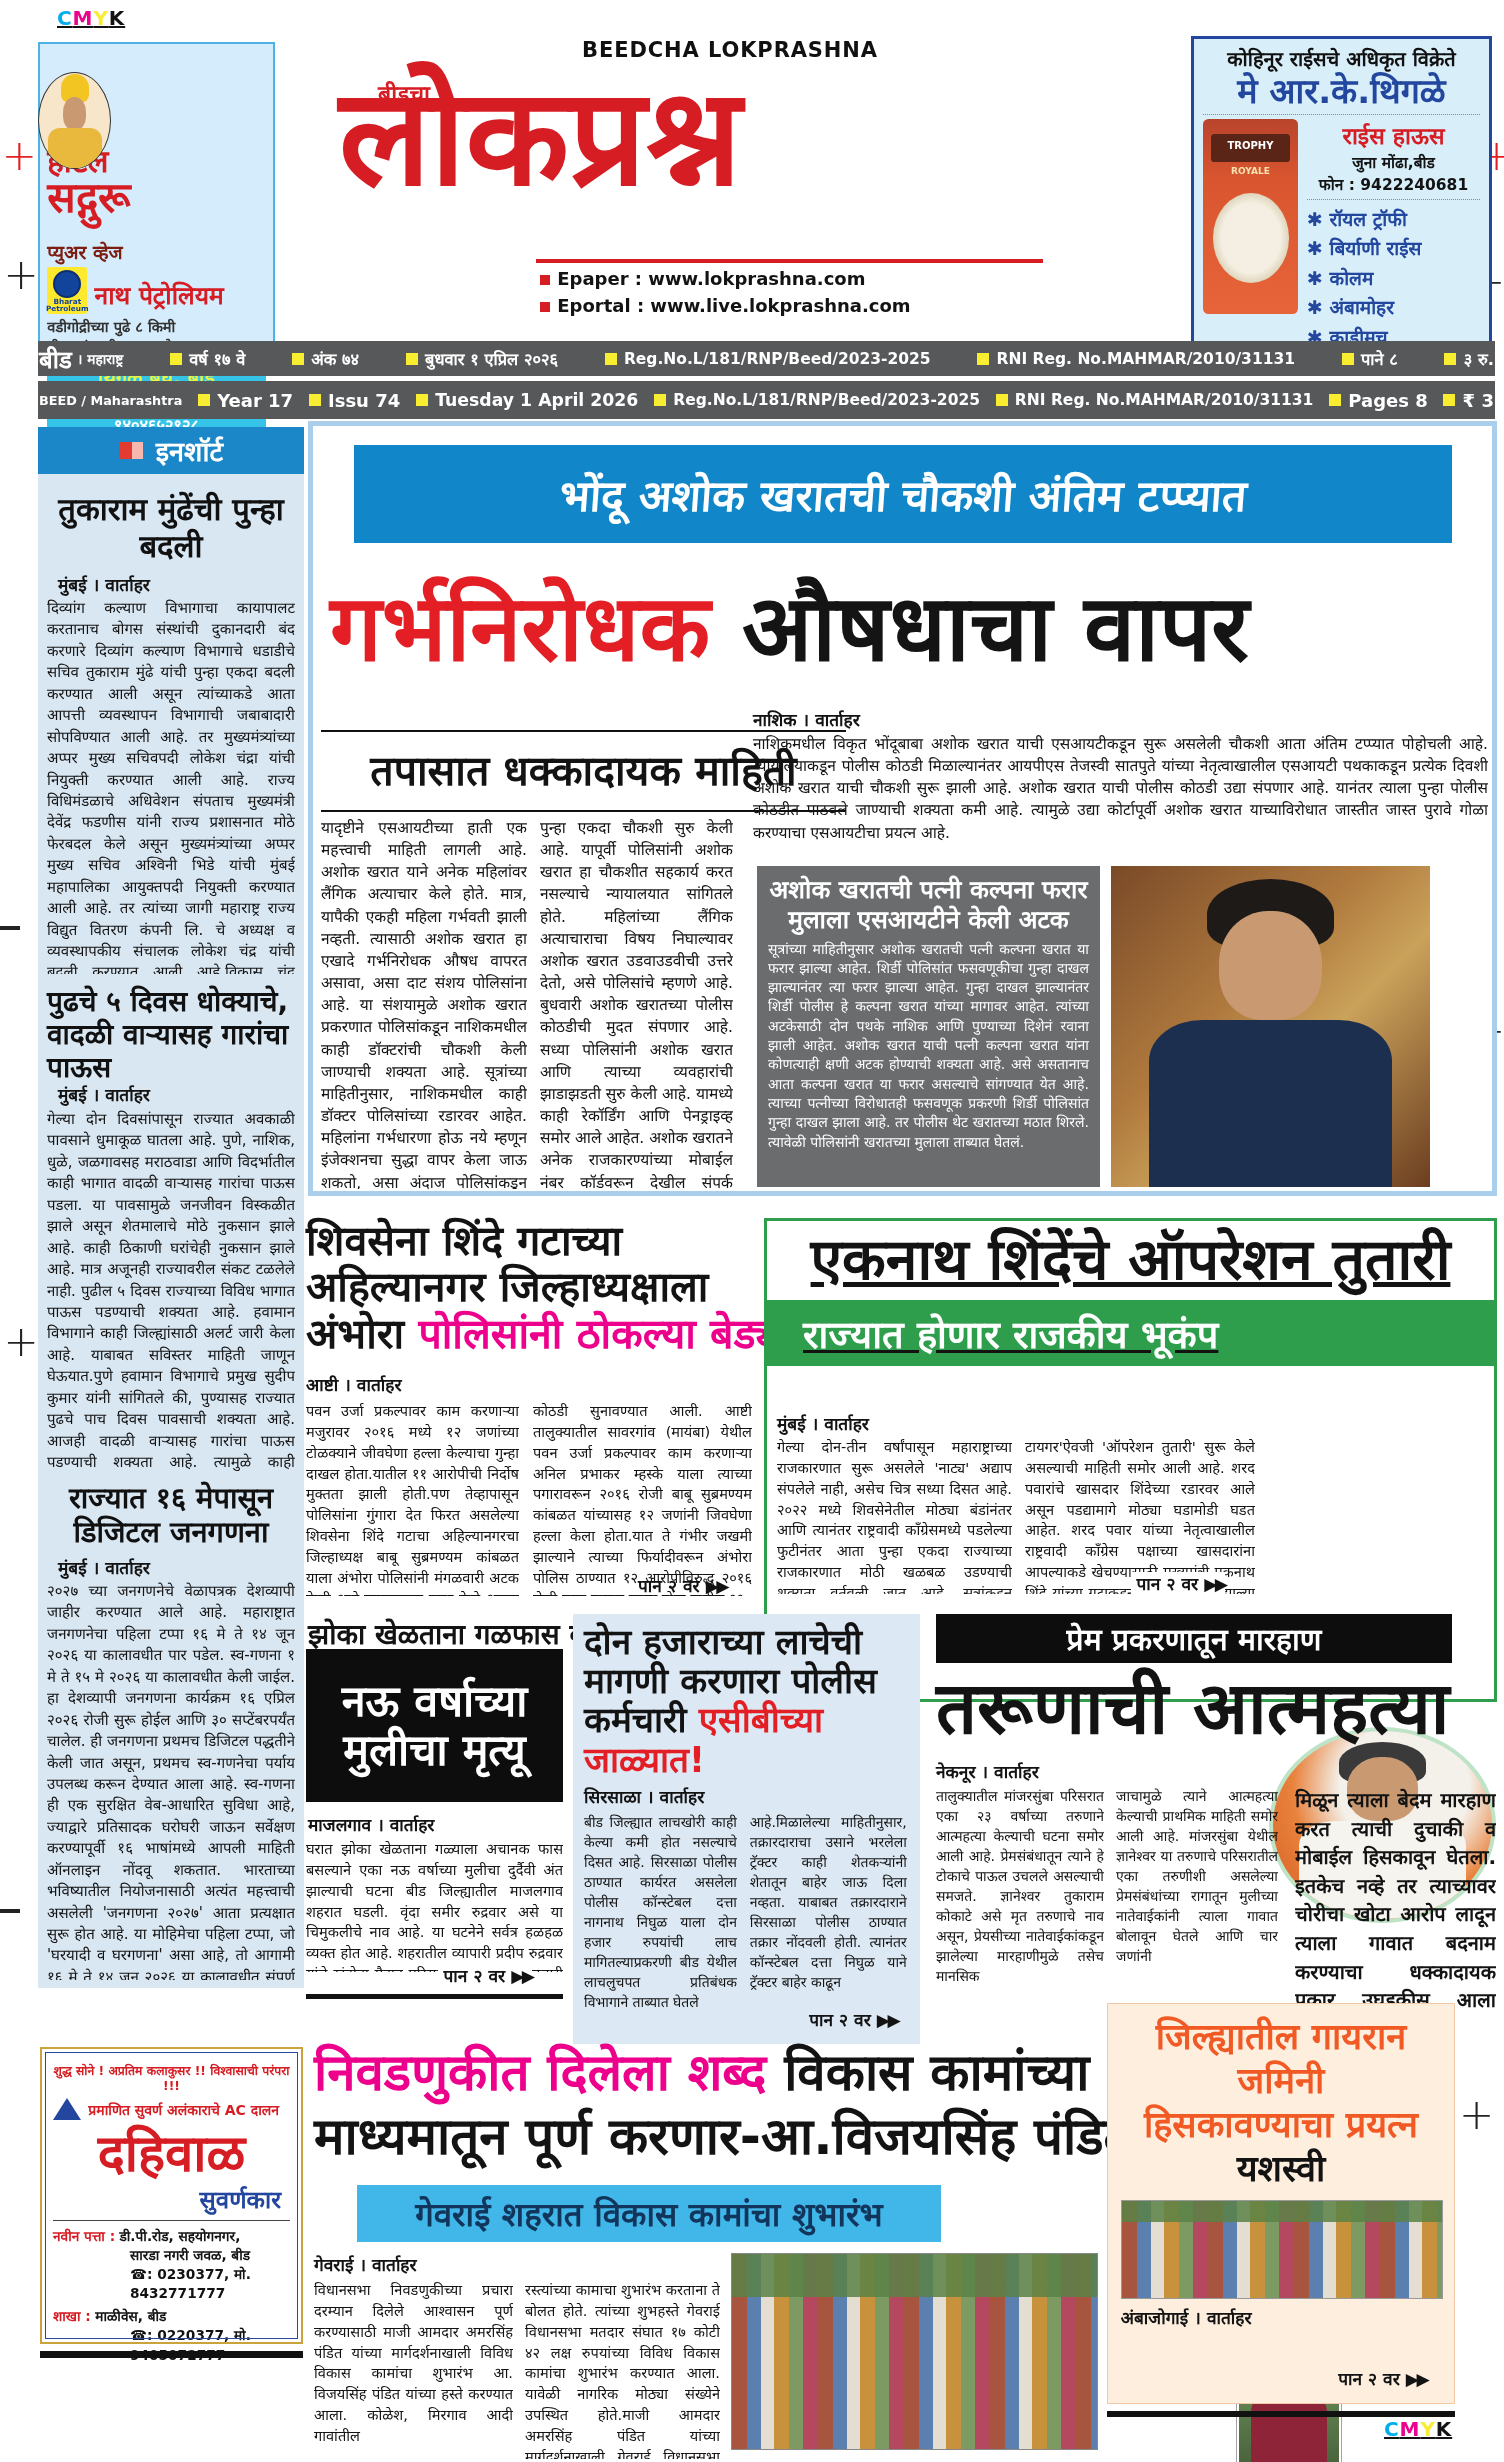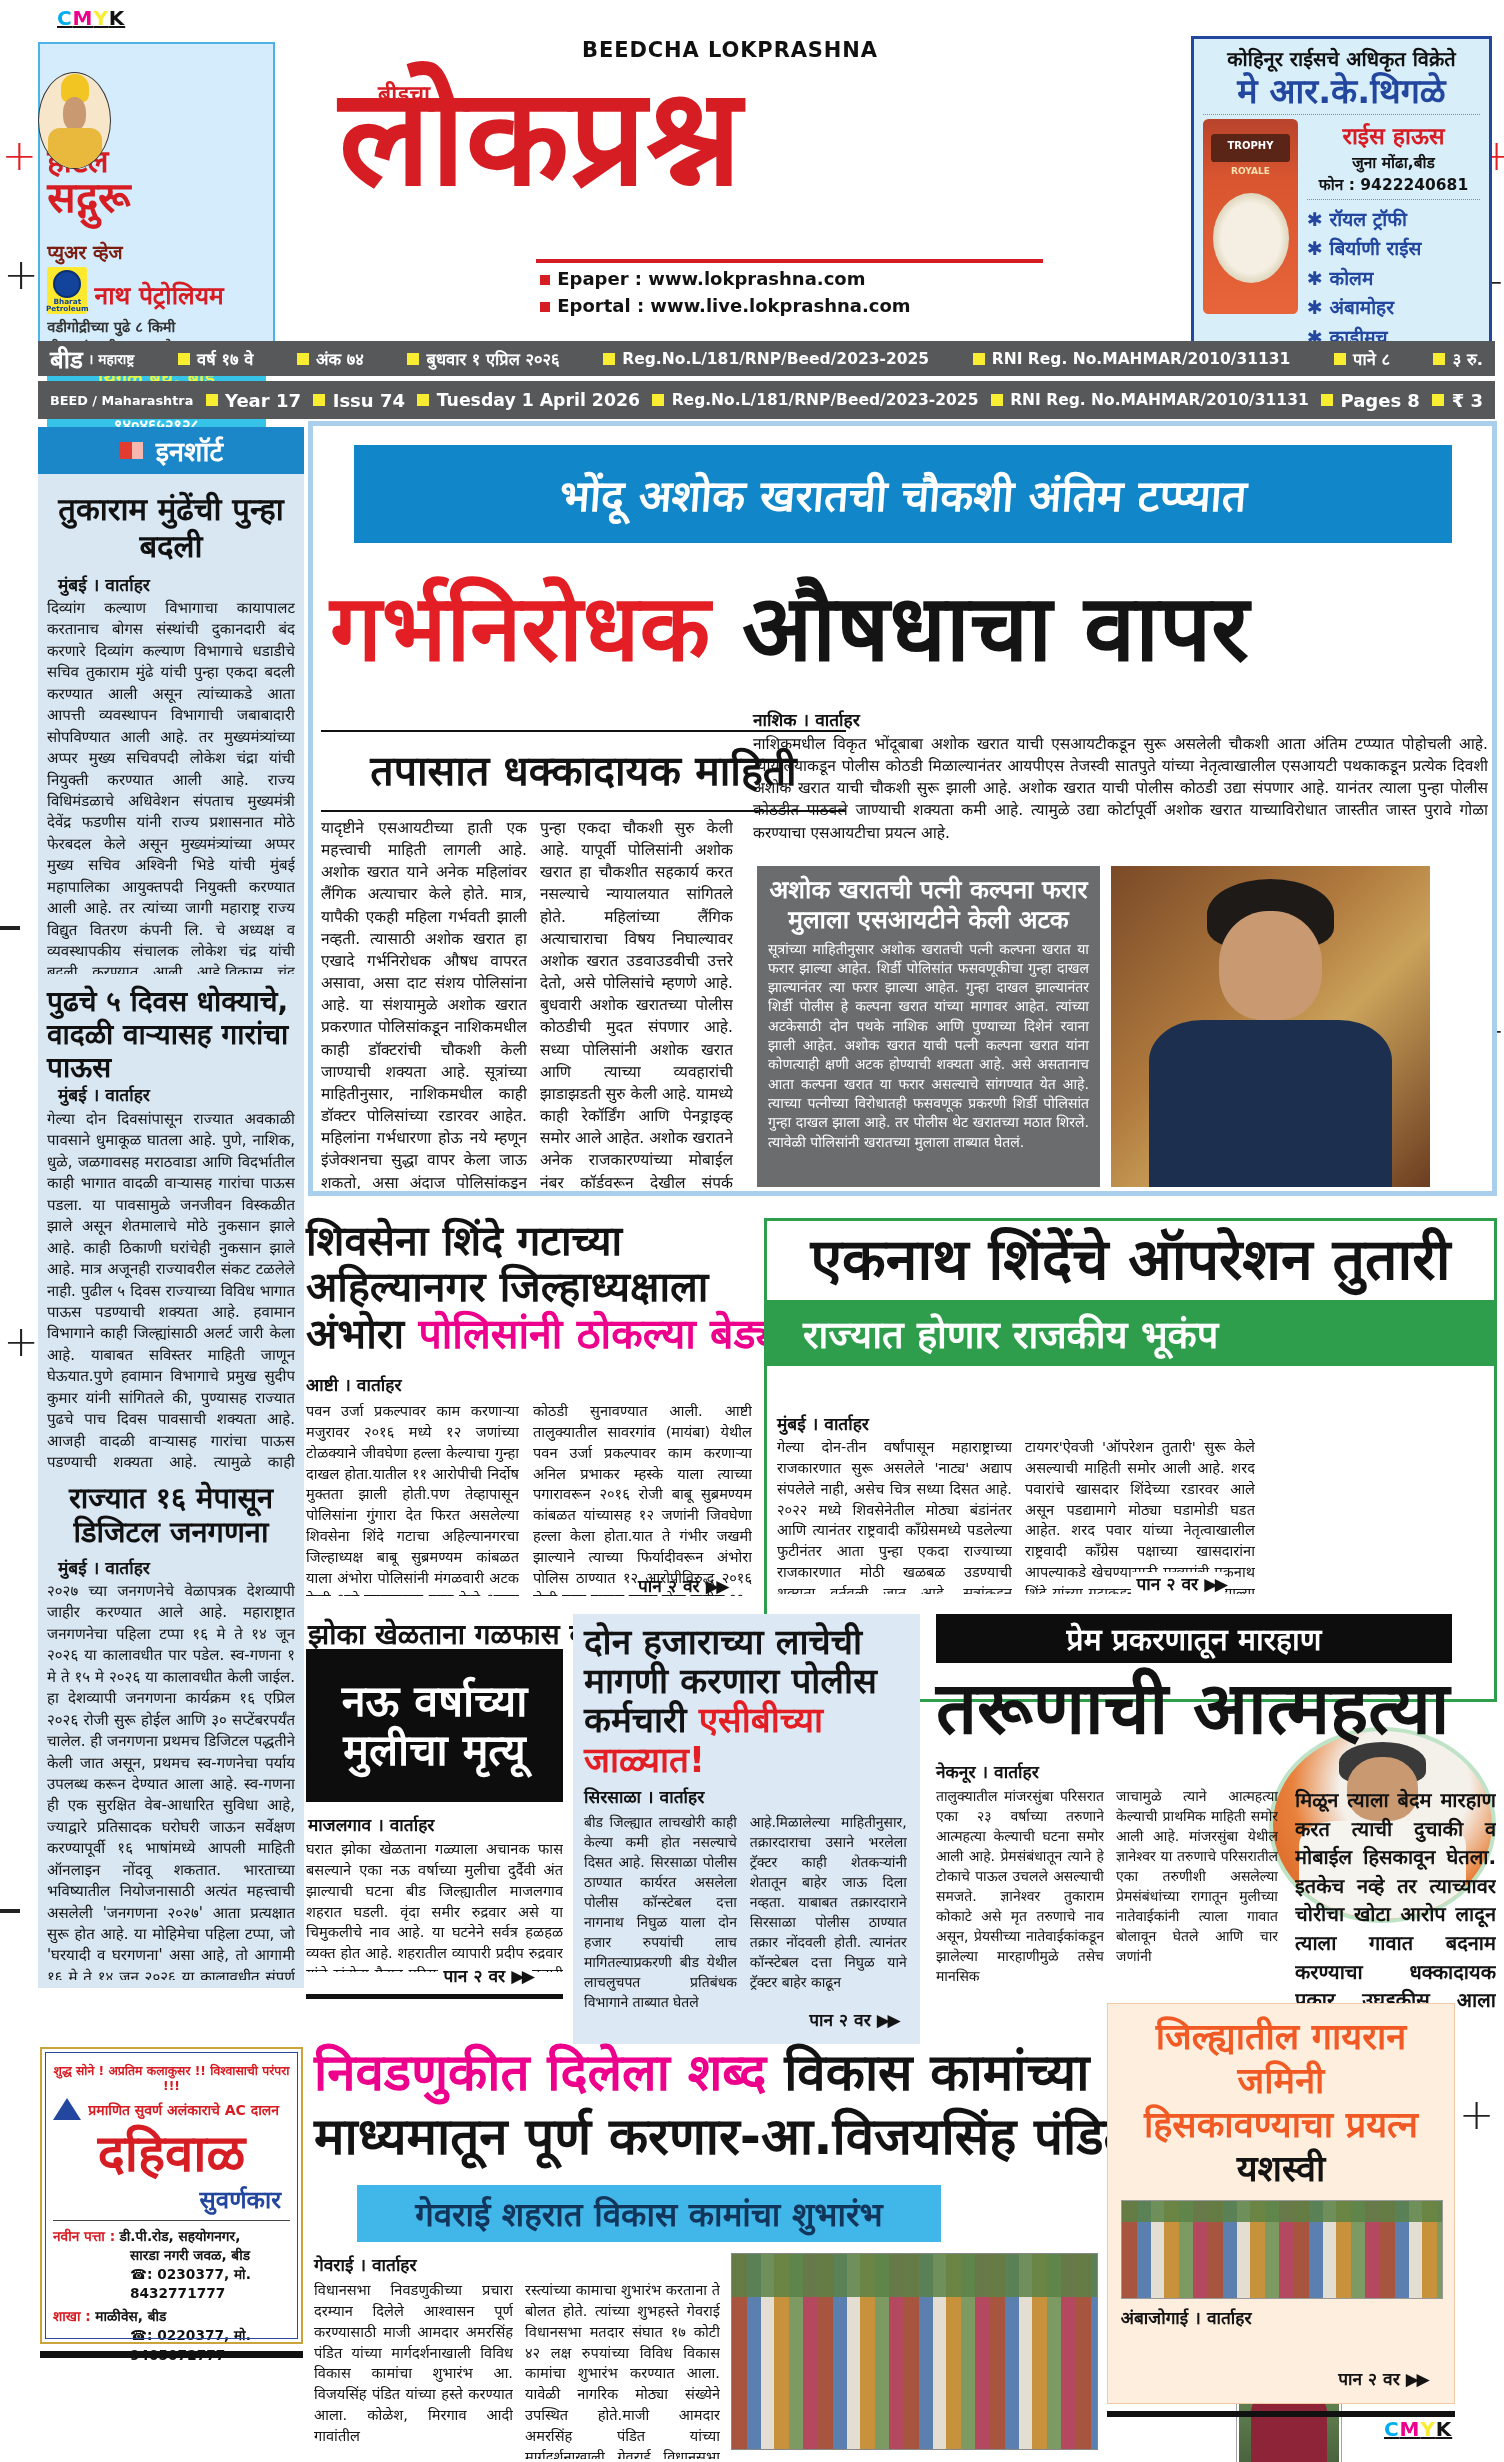--- a/index.html
+++ b/index.html
@@ -17,21 +17,21 @@
   .bodytxt{font-size:15px;line-height:1.43;}
   .cont{font-weight:bold;font-size:17.3px;}
   .cont .arr{letter-spacing:-2.7px;}
   
   .plus{font-size:42px;font-weight:300;color:#222;line-height:1;}
   .plus.red{color:#e31e24;}
   .tick{background:#222;width:20px;height:3.6px;}
   .cmyk{font-weight:bold;font-size:20px;letter-spacing:0.9px;text-decoration:underline;}
   .cmyk .lc{color:#00aeef}.cmyk .lm{color:#ec008c}.cmyk .ly{color:#f9ed32}.cmyk .lk{color:#131313}
   
-  .bar{background:#57585a;color:#fff;display:flex;align-items:center;padding:0 12px;justify-content:space-between;}
+  .bar{background:#57585a;color:#fff;display:flex;align-items:center;padding:0 1px;justify-content:space-between;}
   .bar .it{display:flex;align-items:center;white-space:nowrap;font-weight:bold;}
   .sq{width:12px;height:12px;background:#f9ed32;display:inline-block;margin-right:7.3px;flex:0 0 auto;}
   
   .inshort-bg{background:#d9e7f3;}
   .in-title{font-weight:bold;color:#111;line-height:1.18;}
   
   .dotline{border-top:1.8px dotted #8a8a8a;}
   
   .person{position:relative;overflow:hidden;}
   .person .hair{position:absolute;left:30%;top:6%;width:40%;height:22%;background:#1d1a18;border-radius:50% 50% 30% 30%;}
@@ -239,21 +239,21 @@
 <div class="abs b" style="left:306px;top:1218px;font-size:41px;line-height:1.13;">
   <div>शिवसेना शिंदे गटाच्या</div>
   <div>अहिल्यानगर जिल्हाध्यक्षाला</div>
   <div><span>अंभोरा</span> <span style="color:#ec008c;">पोलिसांनी ठोकल्या बेड्या</span></div>
 </div>
 <div class="abs dateline" style="left:306px;top:1373px;">आष्टी । वार्ताहर</div>
 <div class="abs j bodytxt clip" style="left:306px;top:1401px;width:213px;height:195px;font-size:14.6px;">पवन उर्जा प्रकल्पावर काम करणाऱ्या मजुरावर २०१६ मध्ये १२ जणांच्या टोळक्याने जीवघेणा हल्ला केल्याचा गुन्हा दाखल होता.यातील ११ आरोपीची निर्दोष मुक्तता झाली होती.पण तेव्हापासून पोलिसांना गुंगारा देत फिरत असलेल्या शिवसेना शिंदे गटाचा अहिल्यानगरचा जिल्हाध्यक्ष बाबू सुब्रमण्यम कांबळत याला अंभोरा पोलिसांनी मंगळवारी अटक केली आहे.न्यायालयात हजर केले असता दोन दिवसांची पोलीस</div>
 <div class="abs j bodytxt clip" style="left:533px;top:1401px;width:219px;height:195px;font-size:14.6px;">कोठडी सुनावण्यात आली. आष्टी तालुक्यातील सावरगांव (मायंबा) येथील पवन उर्जा प्रकल्पावर काम करणाऱ्या अनिल प्रभाकर म्हस्के याला त्याच्या पगारावरून २०१६ रोजी बाबू सुब्रमण्यम कांबळत यांच्यासह १२ जणांनी जिवघेणा हल्ला केला होता.यात ते गंभीर जखमी झाल्याने त्याच्या फिर्यादीवरून अंभोरा पोलिस ठाण्यात १२ आरोपीविरुद्ध २०१६ रोजी गुन्हा दाखल झाला होता.यातील ११</div>
 <div class="abs cont" style="left:638px;top:1574px;"><span>पान २ वर</span> <span class="arr">▶▶</span></div>
 
-<div class="abs" style="left:764px;top:1218px;width:733px;height:484px;border:3.6px solid #2f9e4c;box-sizing:border-box;background:#fff;">
+<div class="abs" style="left:764px;top:1218px;width:733px;height:484px;border:3.6px solid #2f9e4c;box-sizing:border-box;background:#fff;text-decoration:underline;">
   <div class="b c" style="font-size:57px;margin-top:7.3px;line-height:1.1;">एकनाथ शिंदेंचे ऑपरेशन तुतारी</div>
   <div class="greenband" style="margin-top:9px;height:66px;display:flex;align-items:center;padding-left:36px;font-size:38px;">
       <span>राज्यात होणार राजकीय भूकंप</span>
     </div>
 </div>
 <div class="abs dateline" style="left:777px;top:1412px;">मुंबई । वार्ताहर</div>
 <div class="abs j bodytxt clip" style="left:777px;top:1437px;width:235px;height:157px;font-size:14.6px;">गेल्या दोन-तीन वर्षांपासून महाराष्ट्राच्या राजकारणात सुरू असलेले 'नाट्य' अद्याप संपलेले नाही, असेच चित्र सध्या दिसत आहे. २०२२ मध्ये शिवसेनेतील मोठ्या बंडांनंतर आणि त्यानंतर राष्ट्रवादी काँग्रेसमध्ये पडलेल्या फुटीनंतर आता पुन्हा एकदा राज्याच्या राजकारणात मोठी खळबळ उडण्याची शक्यता वर्तवली जात आहे. सूत्रांकडून मिळालेल्या माहितीनुसार, एकनाथ शिंदे यांनी तूर्तास 'ऑपरेशन</div>
 <div class="abs j bodytxt clip" style="left:1025px;top:1437px;width:230px;height:157px;font-size:14.6px;">टायगर'ऐवजी 'ऑपरेशन तुतारी' सुरू केले असल्याची माहिती समोर आली आहे. शरद पवारांचे खासदार शिंदेच्या रडारवर आले असून पडद्यामागे मोठ्या घडामोडी घडत आहेत. शरद पवार यांच्या नेतृत्वाखालील राष्ट्रवादी काँग्रेस पक्षाच्या खासदारांना आपल्याकडे खेचण्यासाठी मुख्यमंत्री एकनाथ शिंदे यांच्या गटाकडून हालचाली तीव्र झाल्या आहेत.राज्यातील सत्तासंघर्षांत एकनाथ</div>
 <div class="abs cont" style="left:1131px;top:1572px;background:#fff;padding-left:5.5px;"><span>पान २ वर</span> <span class="arr">▶▶</span></div>
 <div class="abs person" style="left:1269px;top:1406px;width:219px;height:188px;border:4.6px solid #bfe3c6;border-radius:50%;background:radial-gradient(circle at 60% 30%,#f4f0ea 0 35%,#e8823c 60%,#d4581f);">

